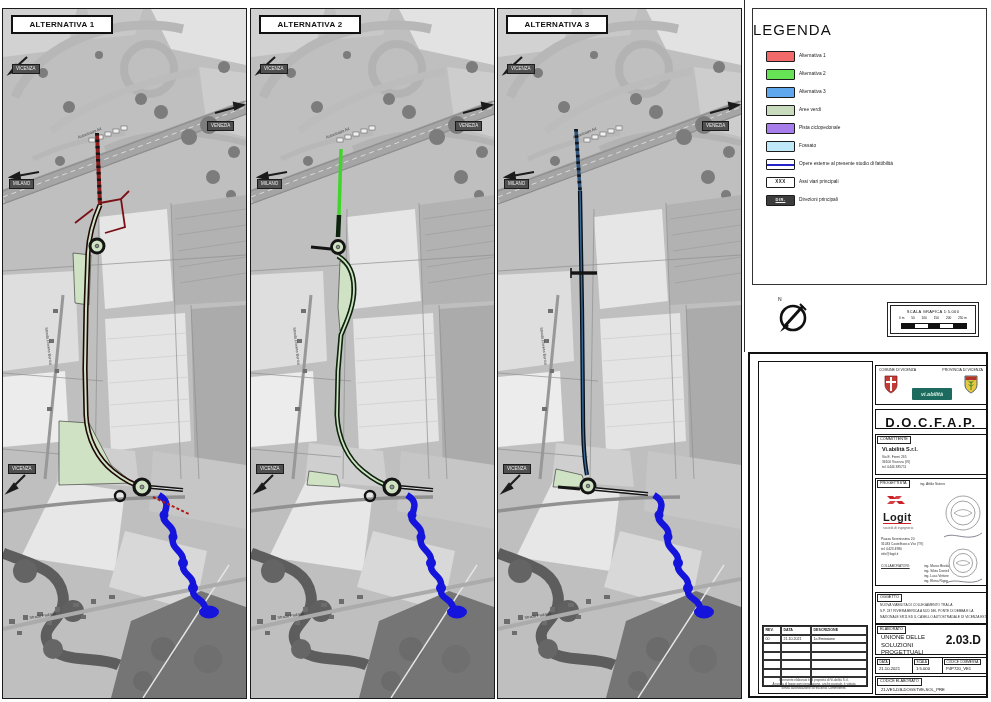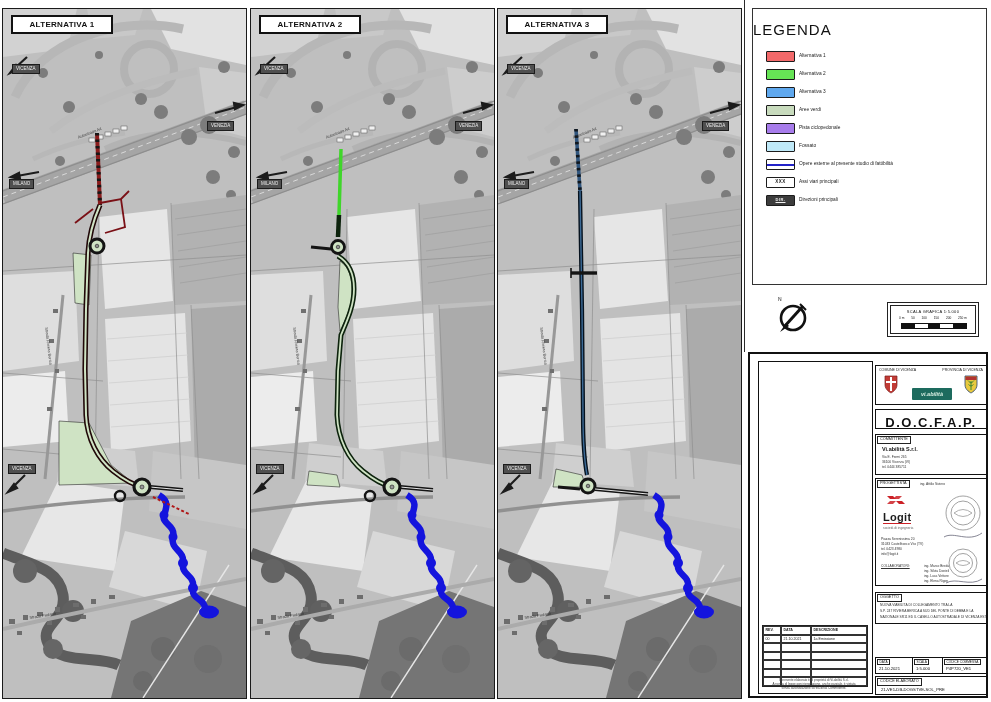--- a/index.html
+++ b/index.html
@@ -437,20 +437,25 @@
     </svg>
   </div>
 
   <div class="tb-box" style="top:238px;height:32px">
     <span class="tab">OGGETTO</span>
     <div class="tinytxt" style="left:4px;top:10px">NUOVA VIABILITÀ DI COLLEGAMENTO TRA LA</div>
     <div class="tinytxt" style="left:4px;top:16px">S.P. 247 RIVIERA BERICA A SUD DEL PONTE DI DEBBA E LA</div>
     <div class="tinytxt" style="left:4px;top:22px">NAZIONALE SR11 ED IL CASELLO AUTOSTRADALE DI VICENZA EST</div>
   </div>
 
+  <div class="tb-box" style="top:270px;height:31px">
+    <span class="tab">ELABORATO</span>
+    <div class="elabname">UNIONE DELLE SOLUZIONI PROGETTUALI</div>
+    <div class="elabcode">2.03.D</div>
+  </div>
 
   <div class="tb-box" style="top:303px;height:17px">
     <div class="metacol" style="left:0;width:36px;border-left:none">
       <span class="metalabel">DATA</span>
       <span class="metaval">21.10.2021</span>
     </div>
     <div class="metacol" style="left:36px;width:30px">
       <span class="metalabel">SCALA</span>
       <span class="metaval">1:5.000</span>
     </div>

